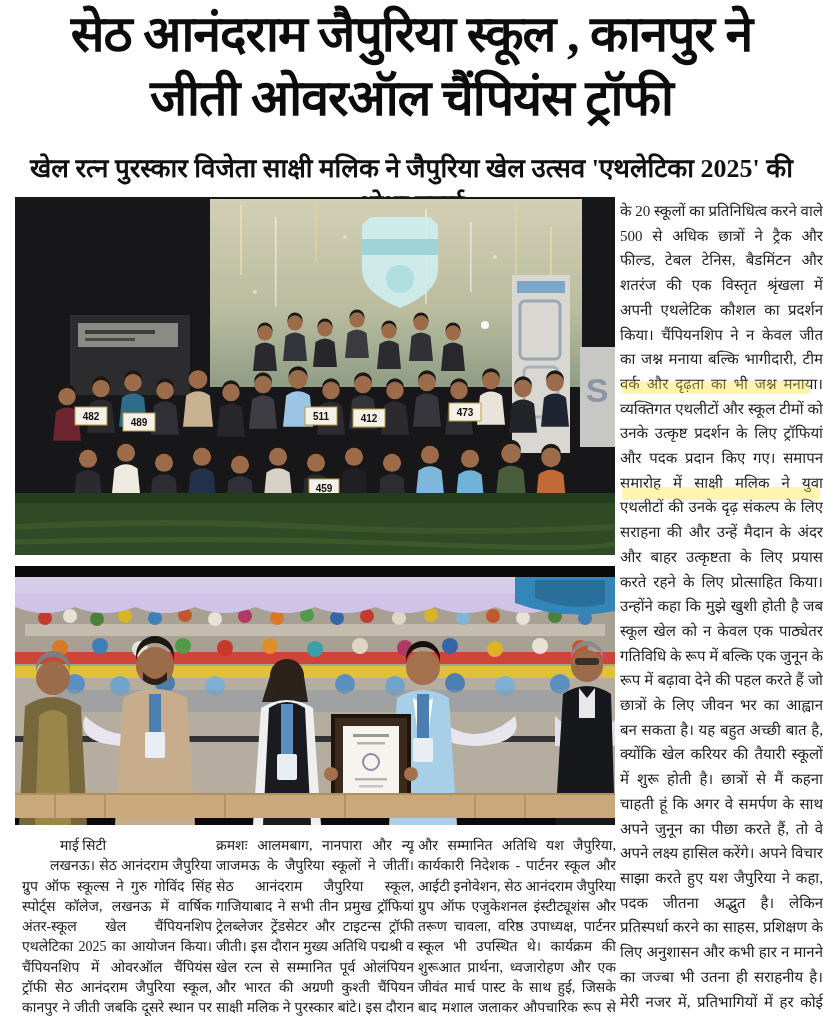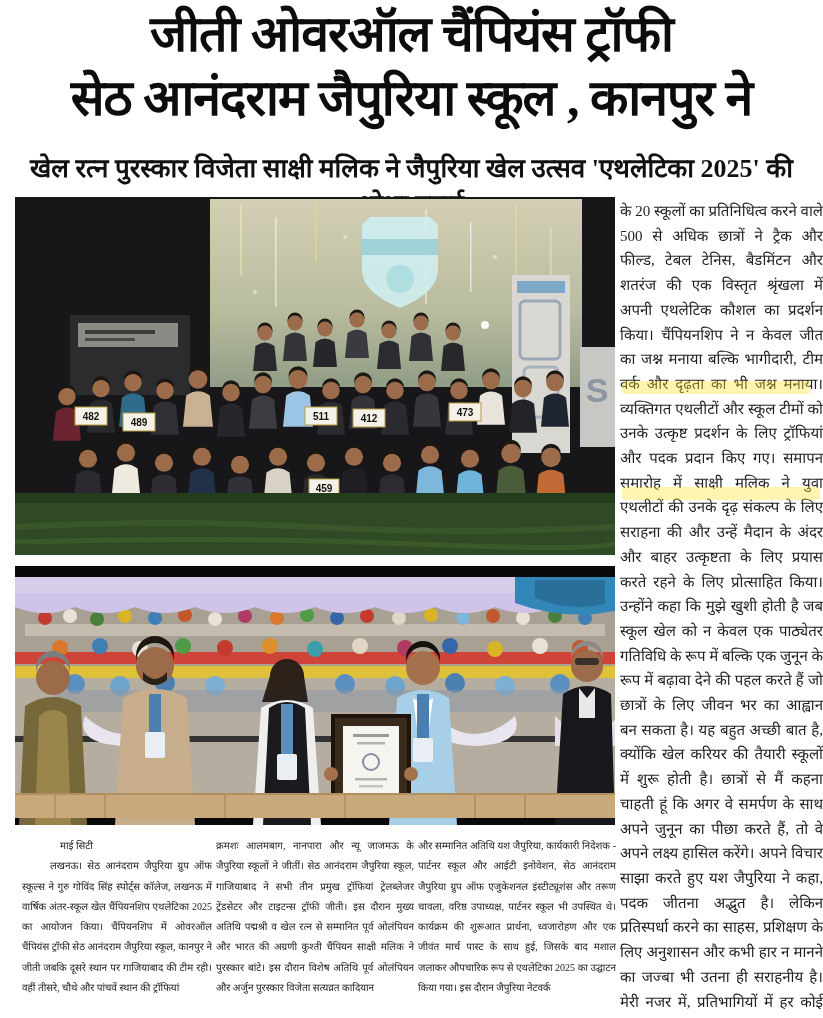--- a/index.html
+++ b/index.html
@@ -19,42 +19,42 @@
   .photo{position:absolute;left:15px;width:600px;overflow:hidden;background:#111;}
   .photo1{top:197px;height:358px;}
   .photo2{top:566px;height:259px;}
   .photo svg{display:block;}
   .right-col{
     position:absolute;left:620px;top:199px;width:203px;height:818px;
     font-size:15px;line-height:24.7px;text-align:justify;overflow:hidden;color:#1e1e1e;
   }
   .bcol{
     position:absolute;top:836px;height:182px;
-    font-size:10px;line-height:20.3px;text-align:justify;overflow:hidden;color:#1c1c1c;
+    font-size:14px;line-height:20.3px;text-align:justify;overflow:hidden;color:#1c1c1c;
   }
   #bcol1{left:22px;width:190px;}
   #bcol2{left:216px;width:198px;}
   #bcol3{left:418px;width:198px;}
   .dateline{padding-left:38px;text-align:left;}
   .para-indent{text-indent:28px;}
   .smear{
     position:absolute;background:rgba(255,228,48,0.38);height:13px;border-radius:3px;
     pointer-events:none;
   }
   #smear1{left:622px;top:381px;width:188px;}
   #smear2{left:622px;top:487px;width:198px;}
 </style>
 </head>
 <body>
 
 <div class="page">
 
   <div class="headline">
+    <div>सेठ आनंदराम जैपुरिया स्कूल , कानपुर ने</div>
     <div>जीती ओवरऑल चैंपियंस ट्रॉफी</div>
-    <div>सेठ आनंदराम जैपुरिया स्कूल , कानपुर ने</div>
   </div>
 
   <div class="subheadline">खेल रत्न पुरस्कार विजेता साक्षी मलिक ने जैपुरिया खेल उत्सव 'एथलेटिका 2025' की शोभा बढ़ाई</div>
 
   <figure class="photo photo1" style="margin:0;">
     <svg width="600" height="358" viewBox="0 0 600 358" xmlns="http://www.w3.org/2000/svg">
       <defs>
         <linearGradient id="screenGrad" x1="0" y1="0" x2="0" y2="1">
           <stop offset="0" stop-color="#d3cfb4"></stop>
           <stop offset="0.6" stop-color="#b9bc9e"></stop>

